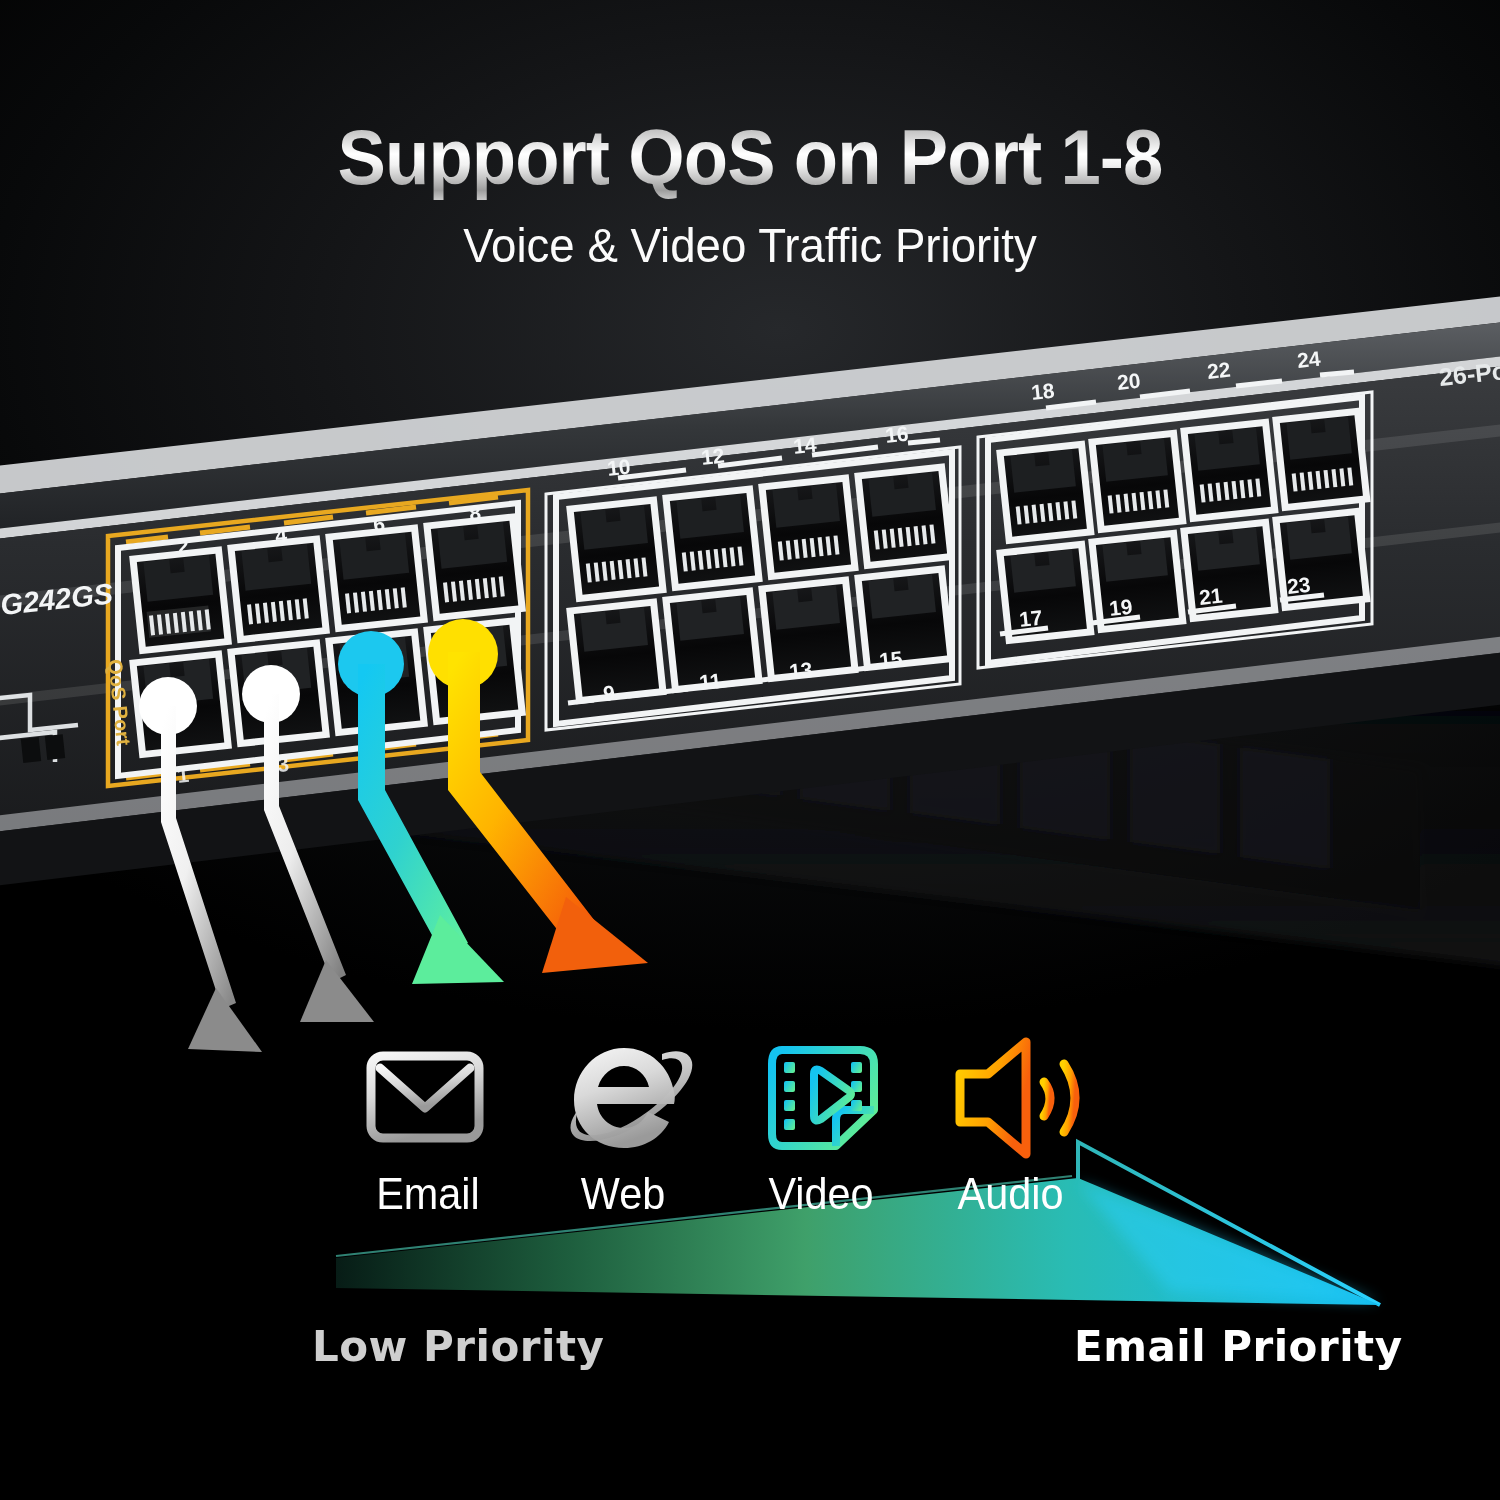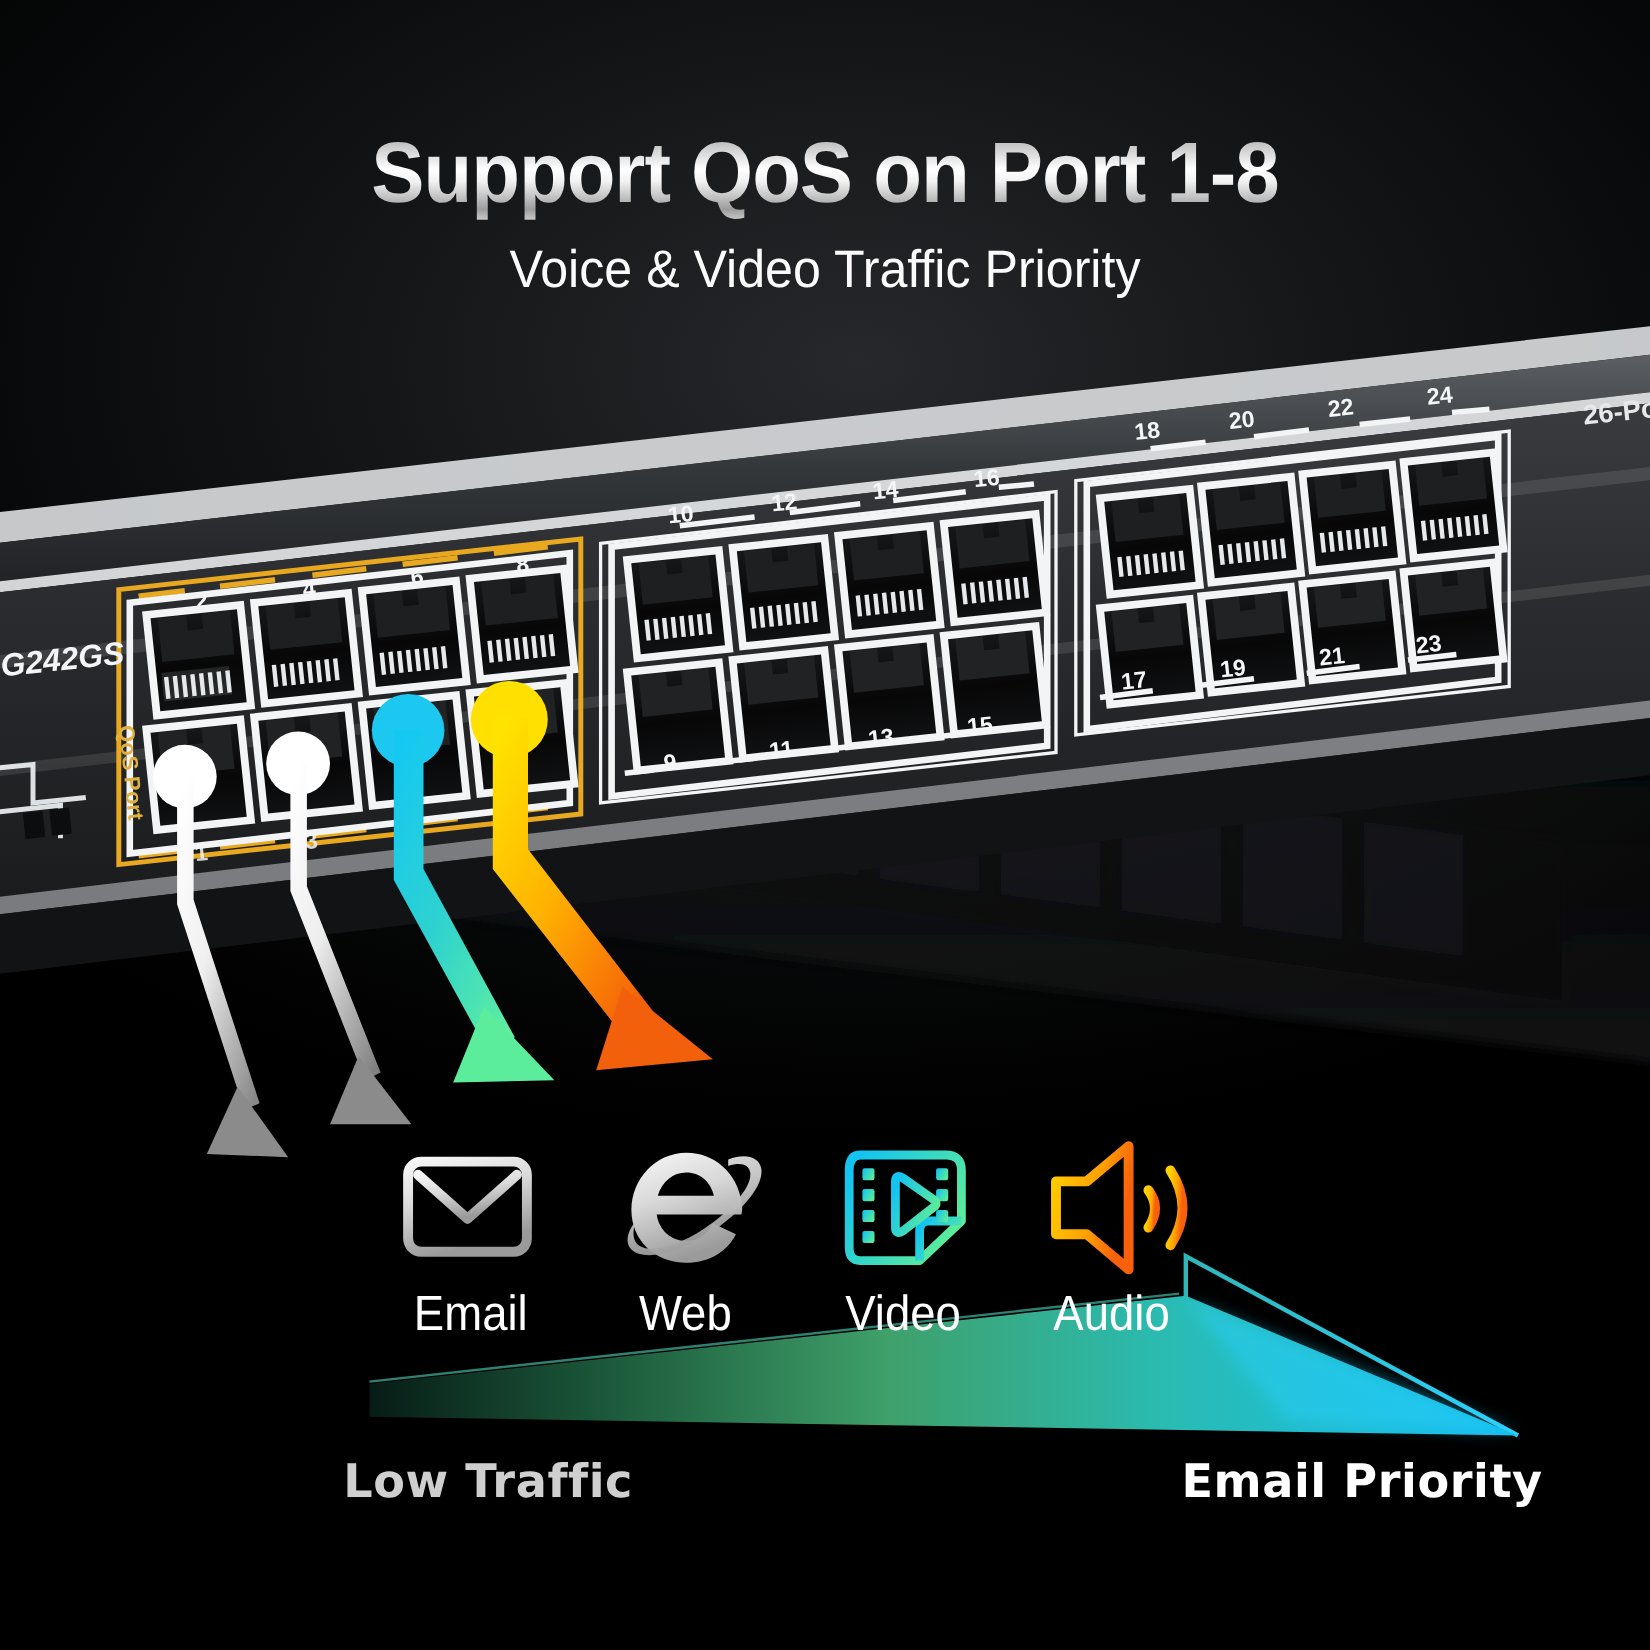--- a/index.html
+++ b/index.html
@@ -605,16 +605,16 @@
         <path d="M 112 26 Q 134 60 112 94" fill="none" stroke="url(#gAudio)" stroke-width="9" stroke-linecap="round"></path>
       </g>
     </g>
     </svg>
 
   <div class="iconlabel" style="left:323px;top:1168px;width:210px;">Email</div>
   <div class="iconlabel" style="left:518px;top:1168px;width:210px;">Web</div>
   <div class="iconlabel" style="left:716px;top:1168px;width:210px;">Video</div>
   <div class="iconlabel" style="left:903px;top:1168px;width:215px;">Audio</div>
 
-  <div class="prio" id="lowprio">Low Traffic</div>
+  <div class="prio" id="lowprio">Low Priority</div>
   <div class="prio" id="highprio">Email Priority</div>
 
 </div>
 
 </body></html>

